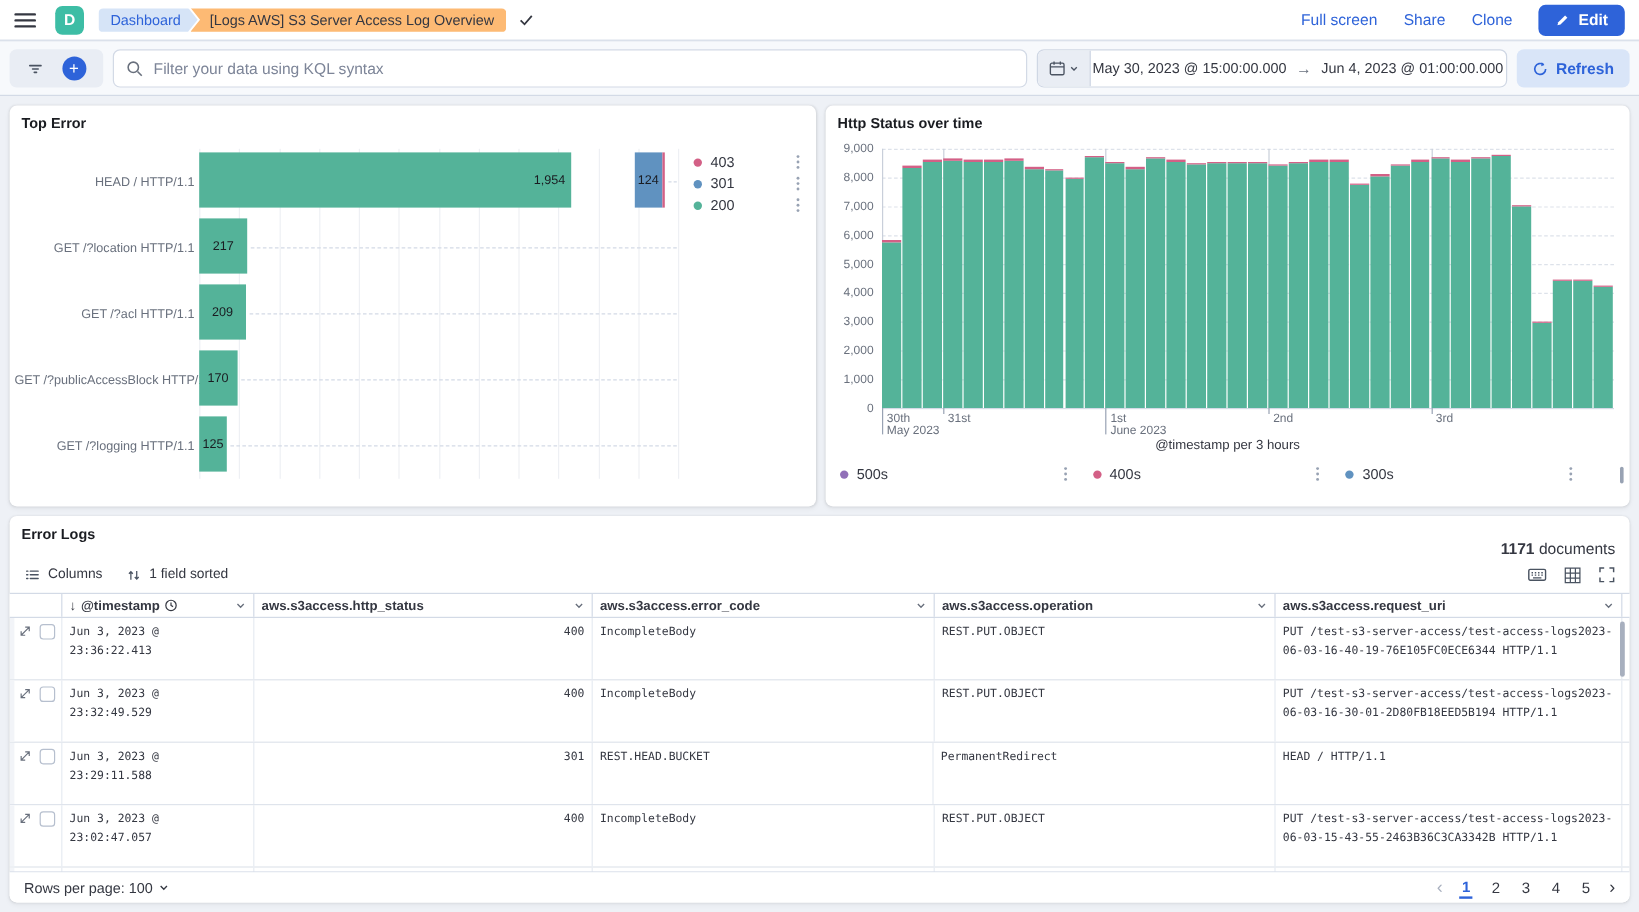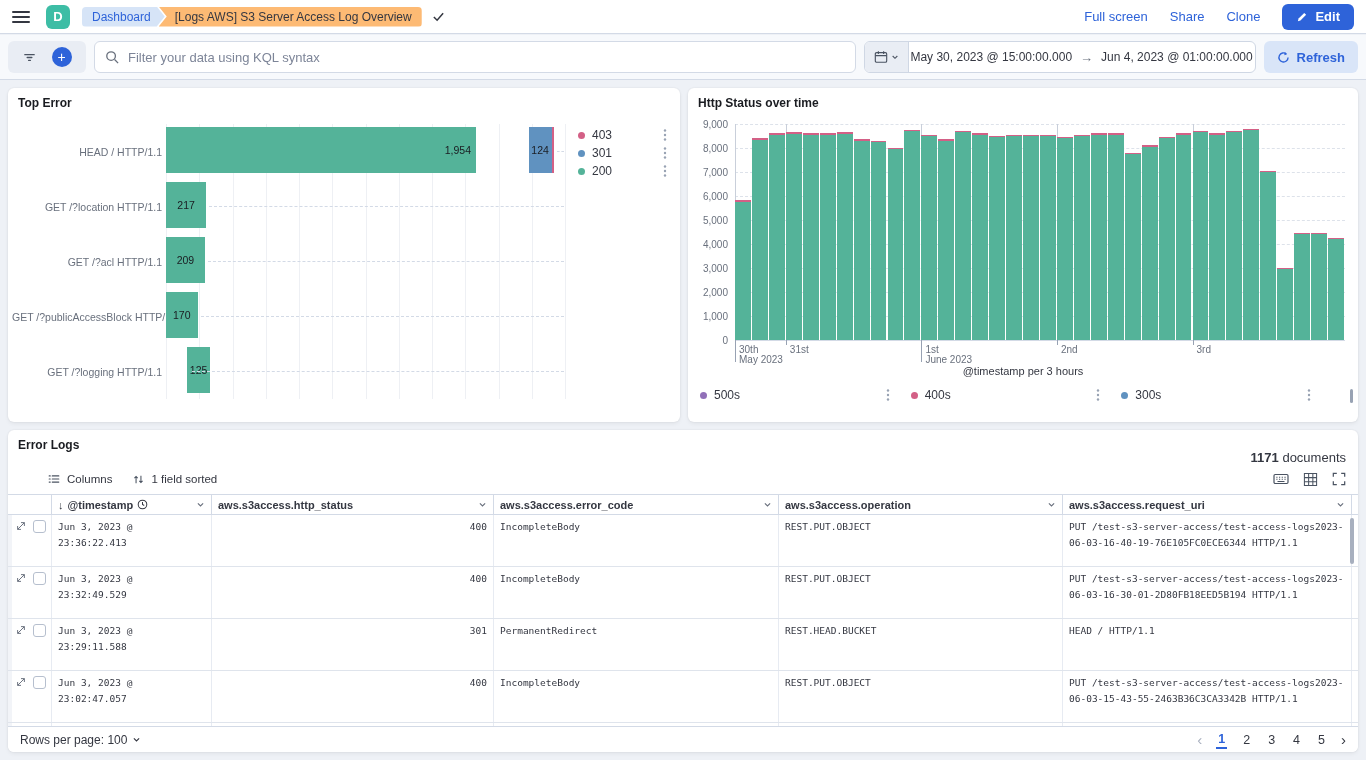--- a/index.html
+++ b/index.html
@@ -73,21 +73,21 @@
   .hs-tick { position:absolute; width:1px; background:#98a2b3;}
   .hs-xlab { position:absolute; font-size:10px; color:#69707d; white-space:nowrap;}
   .hs-title { position:absolute; width:100%; text-align:center; font-size:11px; font-weight:normal; color:#343741;}
   .hs-legend { position:absolute; left:12px; right:26px; display:flex; }
   .hs-leg-col { flex:1; display:flex; align-items:center; }
   .hs-scroll { position:absolute; right:5px; width:3px; height:14px; background:#98a2b3; border-radius:2px;}
 
   
   .docs-line { position:absolute; top:20px; right:12px; font-size:13px; color:#343741;}
   .docs-line b { font-weight:bold; }
-  .lg-toolbar { position:absolute; top:38px; left:0; right:0; height:22px; display:flex; align-items:center; padding:0 12px; gap:20px;margin-left:27px;}
+  .lg-toolbar { position:absolute; top:38px; left:0; right:0; height:22px; display:flex; align-items:center; padding:0 12px; gap:20px;}
   .tb-item { display:flex; align-items:center; gap:6px; font-size:11.5px; color:#343741; cursor:pointer;}
   .tb-icons { margin-left:auto; display:flex; align-items:center; gap:14px;}
   .tb-icons > span { cursor:pointer; }
   .grid-wrap { position:absolute; top:64px; left:0; right:0; }
   .grid-header { display:flex; height:21px; border-top:1px solid #d3dae6; border-bottom:1px solid #d3dae6; background:#fff;}
   .gh-cell { border-right:1px solid #d3dae6; display:flex; align-items:center; font-size:11px; font-weight:bold;
              color:#343741; padding:0 6px; gap:4px; overflow:hidden; white-space:nowrap; cursor:pointer;}
   .gh-chv { margin-left:auto; }
   .grid-body { height:215px; overflow:hidden; position:relative;}
   .g-row { display:flex; height:52px; border-bottom:1px solid #dfe4ec; }
@@ -219,21 +219,21 @@
       <div class="tu-seg" style="left: 158px; top: 149px; width: 38.7865px; height: 46px; background: rgb(84, 179, 153);">
         <span class="tu-val" style="left: 50%; transform: translate(-50%, -50%);">209</span>
       </div>
       <div class="tu-lead" style="left: 199.787px; top: 172.5px; width: 356.213px;"></div>
       <div class="tu-cat" style="top: 222.5px;">GET /?publicAccessBlock HTTP/1.1</div>
       <div class="tu-seg" style="left: 158px; top: 204px; width: 31.5488px; height: 46px; background: rgb(84, 179, 153);">
         <span class="tu-val" style="left: 50%; transform: translate(-50%, -50%);">170</span>
       </div>
       <div class="tu-lead" style="left: 192.549px; top: 227.5px; width: 363.451px;"></div>
       <div class="tu-cat" style="top: 277.5px;">GET /?logging HTTP/1.1</div>
-      <div class="tu-seg" style="left: 158px; top: 259px; width: 23.1977px; height: 46px; background: rgb(84, 179, 153); margin-left: 21px;">
+      <div class="tu-seg" style="left: 158px; top: 259px; width: 23.1977px; height: 46px; background: rgb(84, 179, 153);">
         <span class="tu-val" style="left: 50%; transform: translate(-50%, -50%);">125</span>
       </div>
       <div class="tu-lead" style="left: 184.198px; top: 282.5px; width: 371.802px;"></div>
     </div>
   <div class="tu-legend" id="tu-legend">
       <div class="leg-item">
         <span class="leg-dot" style="background: rgb(211, 96, 134);"></span>
         <span class="leg-label">403</span>
         <span class="leg-kebab">
           <svg width="10" height="14" viewBox="0 0 10 14">
@@ -560,22 +560,22 @@
             <span class="g-strip"></span>
             <span class="g-expand">
               <svg width="12" height="12" viewBox="0 0 16 16">
                 <path d="M3.5 12.5 12.5 3.5 M8 3.5h4.5V8 M8 12.5H3.5V8" fill="none" stroke="#69707d" stroke-width="1.3"></path>
               </svg>
             </span>
             <span class="g-check"></span>
           </div>
           <div class="g-cell" style="width: 160px;">Jun 3, 2023 @ 23:29:11.588</div>
           <div class="g-cell" style="width: 282px; text-align: right;">301</div>
+          <div class="g-cell" style="width: 284px;">REST.HEAD.BUCKET</div>
           <div class="g-cell" style="width: 285px;">PermanentRedirect</div>
-          <div class="g-cell" style="width: 284px;">REST.HEAD.BUCKET</div>
           <div class="g-cell uri-cell" style="width: 289px;">HEAD / HTTP/1.1</div>
         </div>
         <div class="g-row">
           <div class="g-cell g-ctl" style="width: 44px;">
             <span class="g-strip"></span>
             <span class="g-expand">
               <svg width="12" height="12" viewBox="0 0 16 16">
                 <path d="M3.5 12.5 12.5 3.5 M8 3.5h4.5V8 M8 12.5H3.5V8" fill="none" stroke="#69707d" stroke-width="1.3"></path>
               </svg>
             </span>

